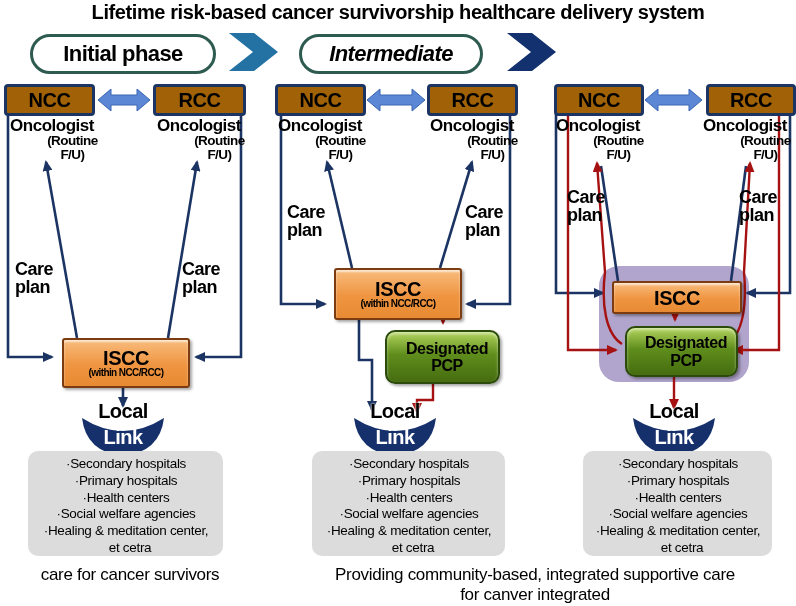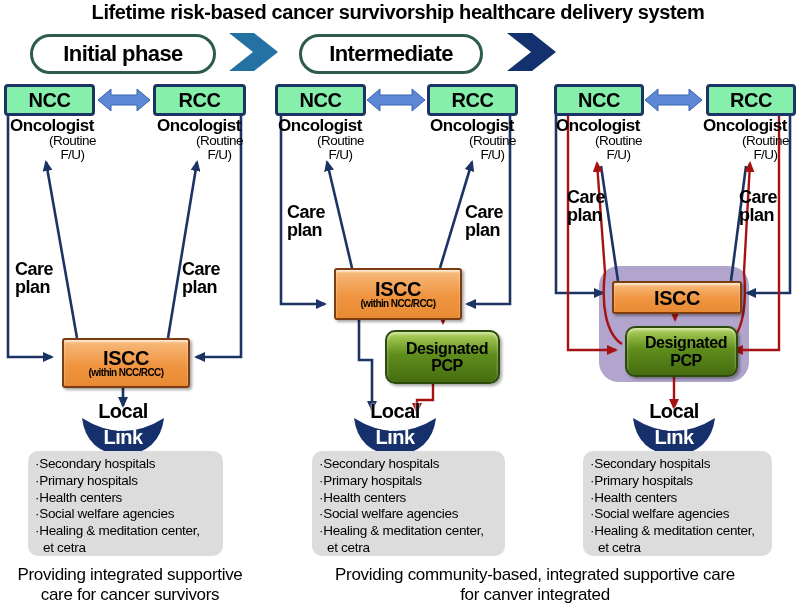--- a/index.html
+++ b/index.html
@@ -3,57 +3,57 @@
 <meta charset="utf-8">
 <style>
   html,body{margin:0;padding:0;background:#fff;}
   .stage{position:relative;width:796px;height:606px;background:#fff;overflow:hidden;
          font-family:"Liberation Sans",sans-serif;color:#000;}
   .abs{position:absolute;}
   .title{top:1px;left:0;width:796px;text-align:center;font-size:20px;font-weight:700;letter-spacing:-0.4px;}
   .pill{height:34px;background:#fff;border:3px solid #2e5b50;border-radius:22px;
         display:flex;align-items:center;justify-content:center;
         font-size:22px;font-weight:700;letter-spacing:-0.6px;z-index:2;}
-  .hospbox{height:26px;background:#86efac;border:3px solid #1c3463;border-radius:4px;
+  .hospbox{height:26px;background:#a16207;border:3px solid #1c3463;border-radius:4px;
         display:flex;align-items:center;justify-content:center;
         font-size:20px;font-weight:700;letter-spacing:-0.5px;z-index:2;}
   .onco{text-align:center;line-height:1.02;z-index:2;}
   .onco .l1{font-size:17px;font-weight:700;letter-spacing:-0.5px;}
-  .onco .l2{font-size:13.5px;font-weight:400;letter-spacing:-0.5px;margin-left:41px;}
+  .onco .l2{font-size:13.5px;font-weight:700;letter-spacing:-0.5px;margin-left:41px;}
   .careplan{width:50px;font-size:18px;font-weight:700;line-height:0.98;letter-spacing:-0.5px;z-index:2;}
   .iscc{background:linear-gradient(#f8bc7d,#ef9440 55%,#e88a33);border:2px solid #7a3c10;
         border-radius:3px;box-shadow:inset 0 2px 2px rgba(255,255,255,.65),2px 2px 3px rgba(0,0,0,.35);
         display:flex;flex-direction:column;align-items:center;justify-content:center;z-index:2;}
   .iscc .t1{font-size:20px;font-weight:700;line-height:1;letter-spacing:-0.5px;}
   .iscc .t2{font-size:10px;font-weight:700;line-height:1.05;letter-spacing:-0.6px;}
   .pcp{background:linear-gradient(#b2d45e,#5f8d1c 45%,#456c10);border:2px solid #2c4a0c;
        border-radius:10px;box-shadow:inset 0 2px 3px rgba(255,255,255,.5),2px 2px 3px rgba(0,0,0,.35);
        display:flex;flex-direction:column;align-items:center;justify-content:center;z-index:2;padding-left:9px;}
   .pcp .t{font-size:16px;font-weight:700;line-height:1.08;letter-spacing:-0.4px;}
   .purple{background:#b1a5cd;border-radius:20px;z-index:0;}
   .loc{width:82px;text-align:center;font-size:20px;font-weight:700;letter-spacing:-0.5px;line-height:1;z-index:3;
        text-shadow:0 0 2px #fff,0 0 2px #fff;}
   .lnk{width:82px;text-align:center;font-size:20px;font-weight:700;letter-spacing:-0.5px;line-height:1;z-index:3;color:#fff;}
   .gray{background:#dcdcdc;border-radius:10px;padding:5px 6px 2px 7px;z-index:2;
-        font-size:13.5px;line-height:16.8px;letter-spacing:-0.3px;}
+        font-size:13.5px;line-height:16.8px;letter-spacing:-0.3px;text-align:center;}
   .li::before{content:"\00B7 ";}
   .li.cont{padding-left:8px;}
   .li.cont::before{content:"";}
   .caption{text-align:center;font-size:17px;line-height:1.18;letter-spacing:-0.3px;z-index:2;}
   svg.overlay{position:absolute;left:0;top:0;z-index:1;}
 </style>
 </head>
 <body>
 
 <div class="stage">
 
   <div class="abs pill" style="left:30px;top:34px;width:180px;">Initial phase</div>
 
   <div class="abs title">Lifetime risk-based cancer survivorship healthcare delivery system</div>
-  <div class="abs pill" style="left:299px;top:34px;width:178px;">Intermediate</div>
+  <div class="abs pill" style="left:299px;top:34px;width:178px;font-style:italic;">Intermediate</div>
 
   <div class="abs purple" style="left:599px;top:266px;width:150px;height:116px;"></div>
 
   <svg class="overlay" width="796" height="606" viewBox="0 0 796 606">
     <defs>
       <marker id="an" markerWidth="11" markerHeight="10" refX="9" refY="5" orient="auto" markerUnits="userSpaceOnUse">
         <path d="M0,0 L11,5 L0,10 Z" fill="#1c3463"></path>
       </marker>
       <marker id="ar" markerWidth="11" markerHeight="10" refX="9" refY="5" orient="auto" markerUnits="userSpaceOnUse">
         <path d="M0,0 L11,5 L0,10 Z" fill="#a61212"></path>
@@ -143,21 +143,20 @@
   <div class="abs gray" style="left:28px;top:451px;width:182px;height:98px;">
     <div class="li">Secondary hospitals</div>
     <div class="li">Primary hospitals</div>
     <div class="li">Health centers</div>
     <div class="li">Social welfare agencies</div>
     <div class="li">Healing &amp; meditation center,</div>
     <div class="li cont">et cetra</div>
   </div>
 
   <div class="abs caption" style="left:2px;top:565px;width:256px;">
-    <div>Providing integrated supportive</div>
     <div>care for cancer survivors</div>
   </div>
 
   <div class="abs hospbox" style="left:275px;top:84px;width:85px;">NCC</div>
   <div class="abs hospbox" style="left:427px;top:84px;width:85px;">RCC</div>
 
   <div class="abs onco" style="left:268px;top:117px;width:104px;">
     <div class="l1">Oncologist</div>
     <div class="l2">(Routine F/U)</div>
   </div>

